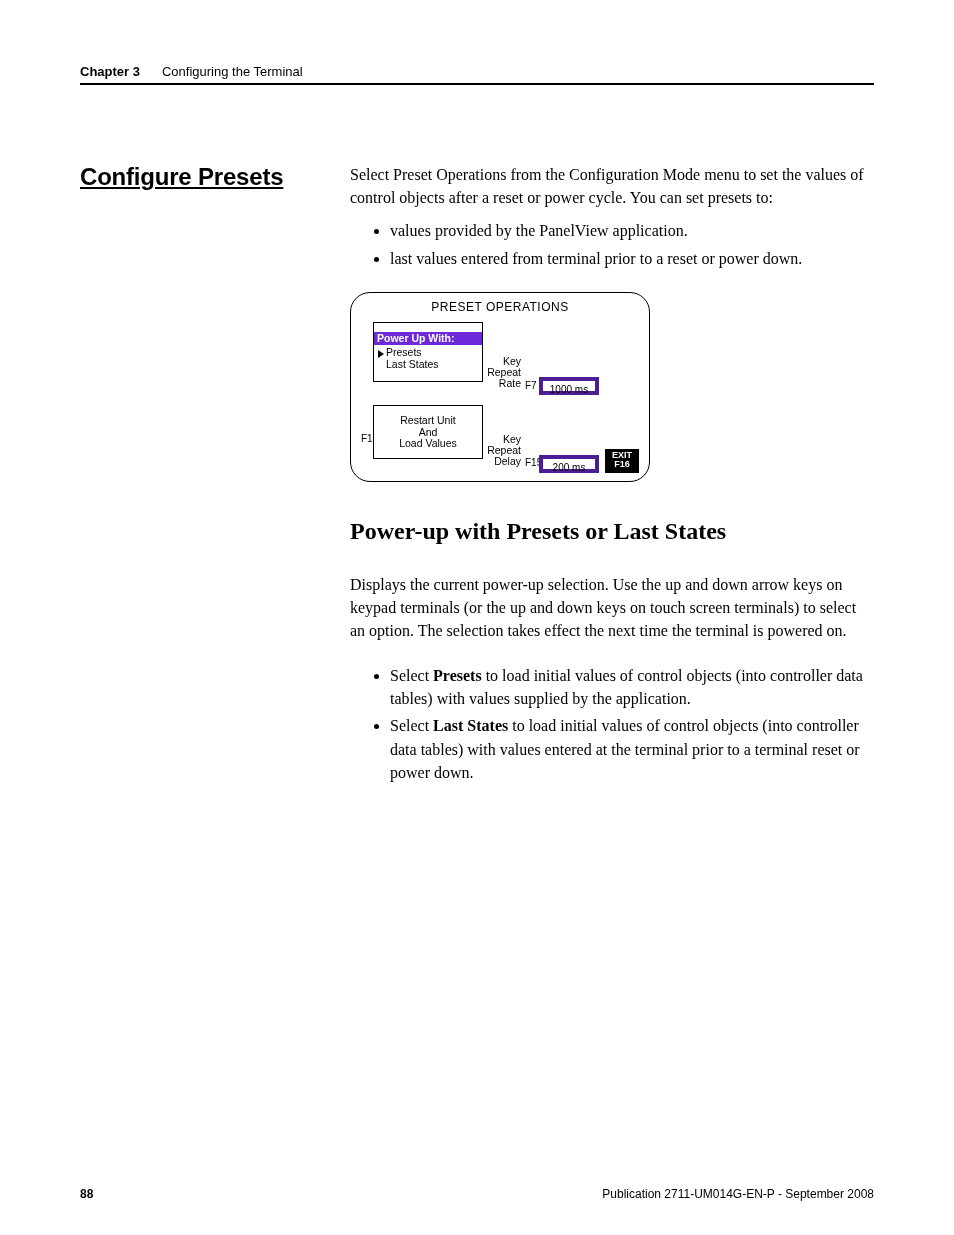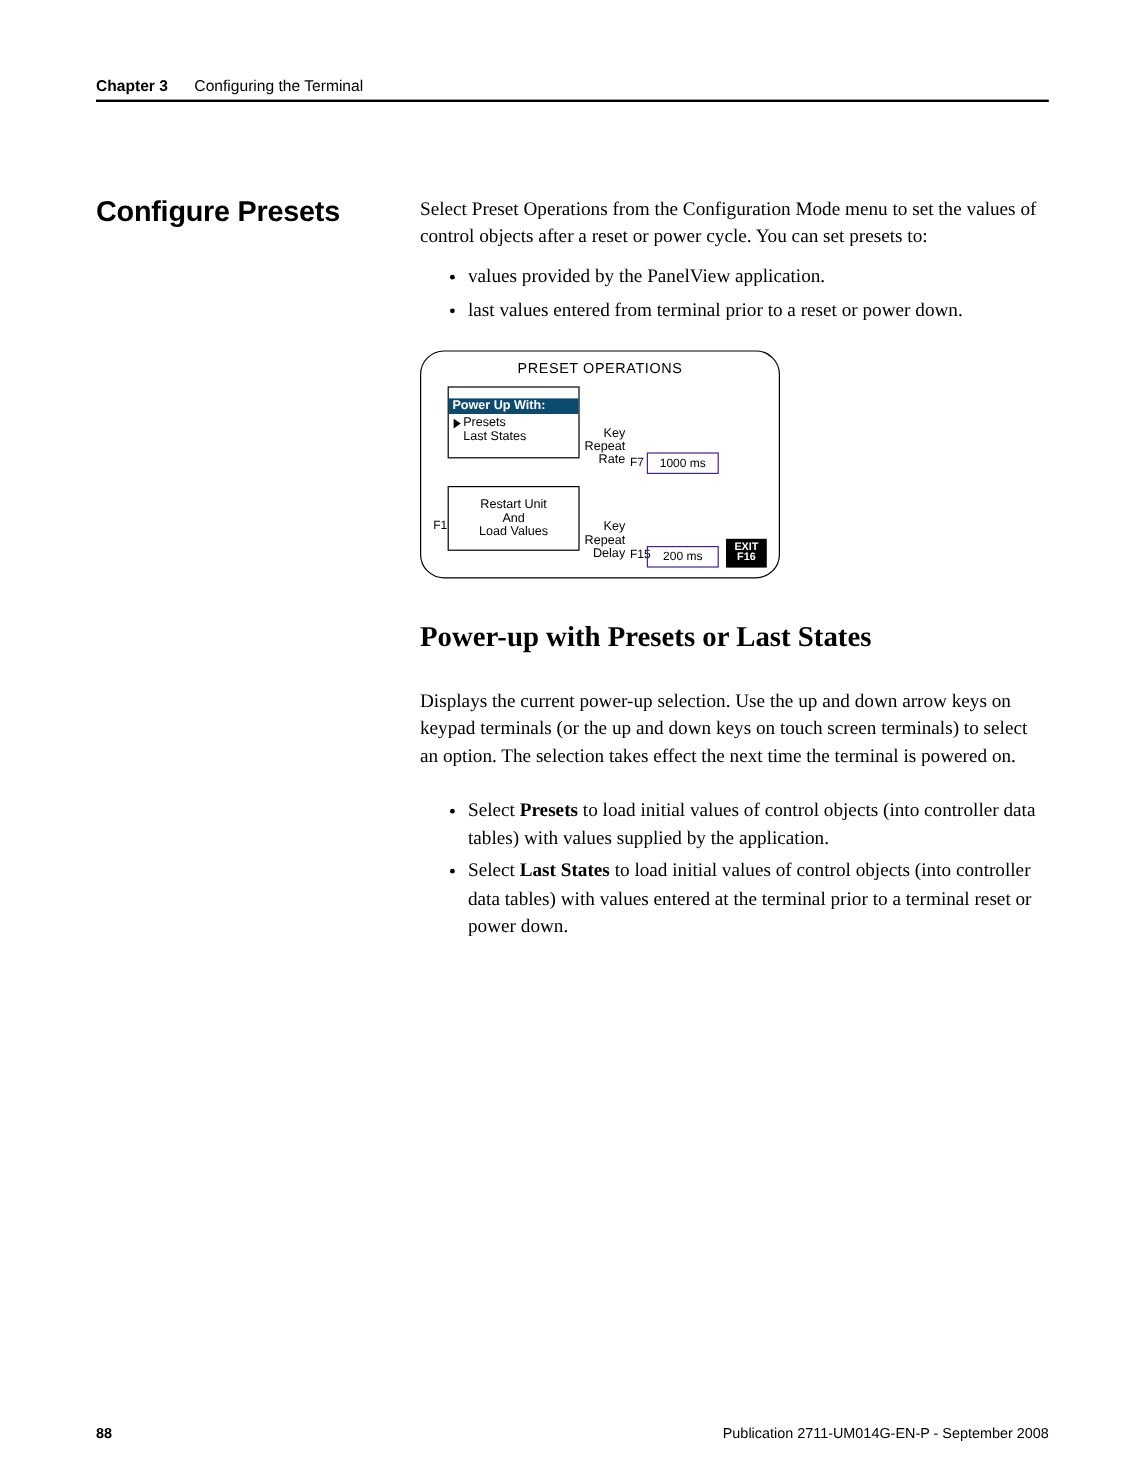--- a/index.html
+++ b/index.html
@@ -33,20 +33,21 @@
   }
 
   .sidecol {
     font-family: "Helvetica Neue", Arial, sans-serif;
   }
   .side-heading {
     font-size: 24px;
     font-weight: 700;
     font-stretch: condensed;
     letter-spacing: -0.2px;
+    text-decoration: underline;
   }
 
   .maincol {
     font-size: 16px;
     line-height: 1.45;
     max-width: 540px;
   }
 
   .subhead-italic {
     font-family: "Helvetica Neue", Arial, sans-serif;
@@ -110,21 +111,21 @@
     border: 1px solid #000;
     font-size: 10.5px;
     line-height: 1.1;
     padding: 2px 4px;
     font-stretch: condensed;
     display: flex;
     flex-direction: column;
     justify-content: center;
   }
   .panel .hdr {
-    background: #0c4a6e;
+    background: #6d28d9;
     color: #fff;
     font-weight: 700;
     padding: 1px 3px;
     margin: -2px -4px 2px -4px;
   }
   .panel .selected::before {
     content: "";
     display: inline-block;
     border-left: 6px solid #000;
     border-top: 4px solid transparent;
@@ -136,21 +137,21 @@
   .label-right {
     font-size: 10.5px;
     text-align: right;
     line-height: 1.05;
     align-self: flex-end;
     padding-bottom: 6px;
     padding-right: 4px;
     font-stretch: condensed;
   }
   .small-box {
-    border: 1px solid #4c1d95;
+    border: 4px solid #4c1d95;
     font-size: 10px;
     text-align: center;
     padding: 2px 2px;
     align-self: flex-end;
     height: 18px;
     line-height: 14px;
     font-stretch: condensed;
   }
   .exit-box {
     background: #000;

